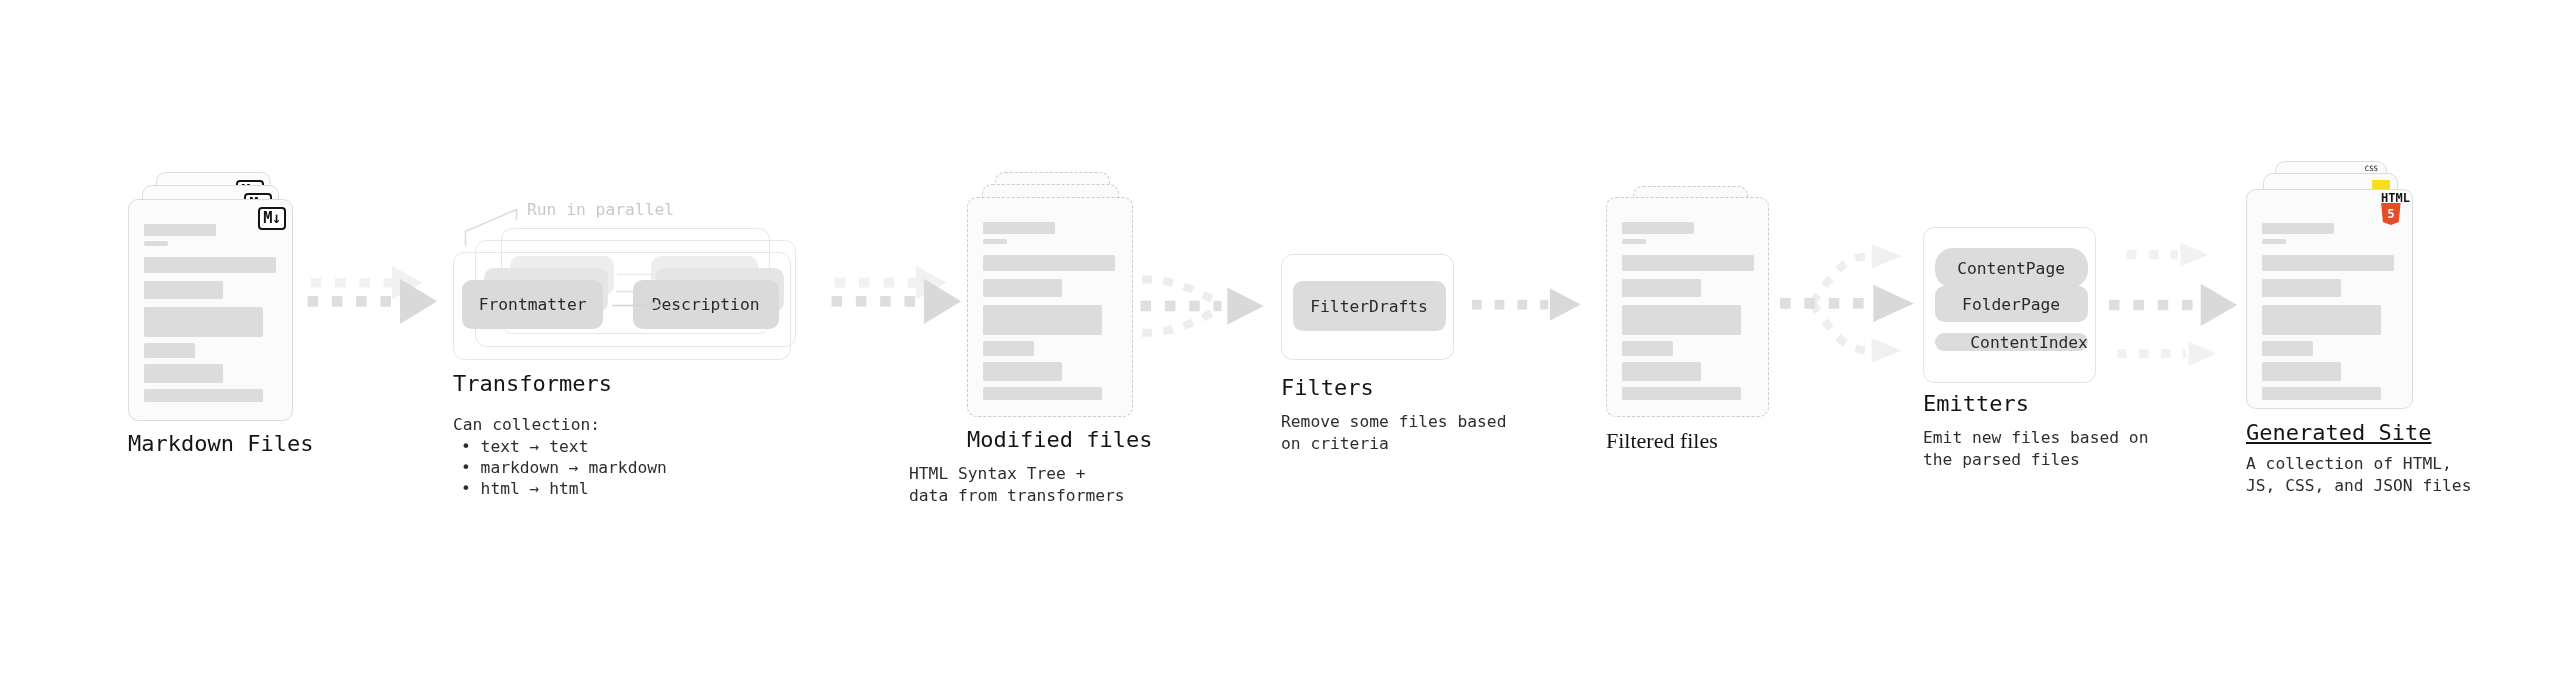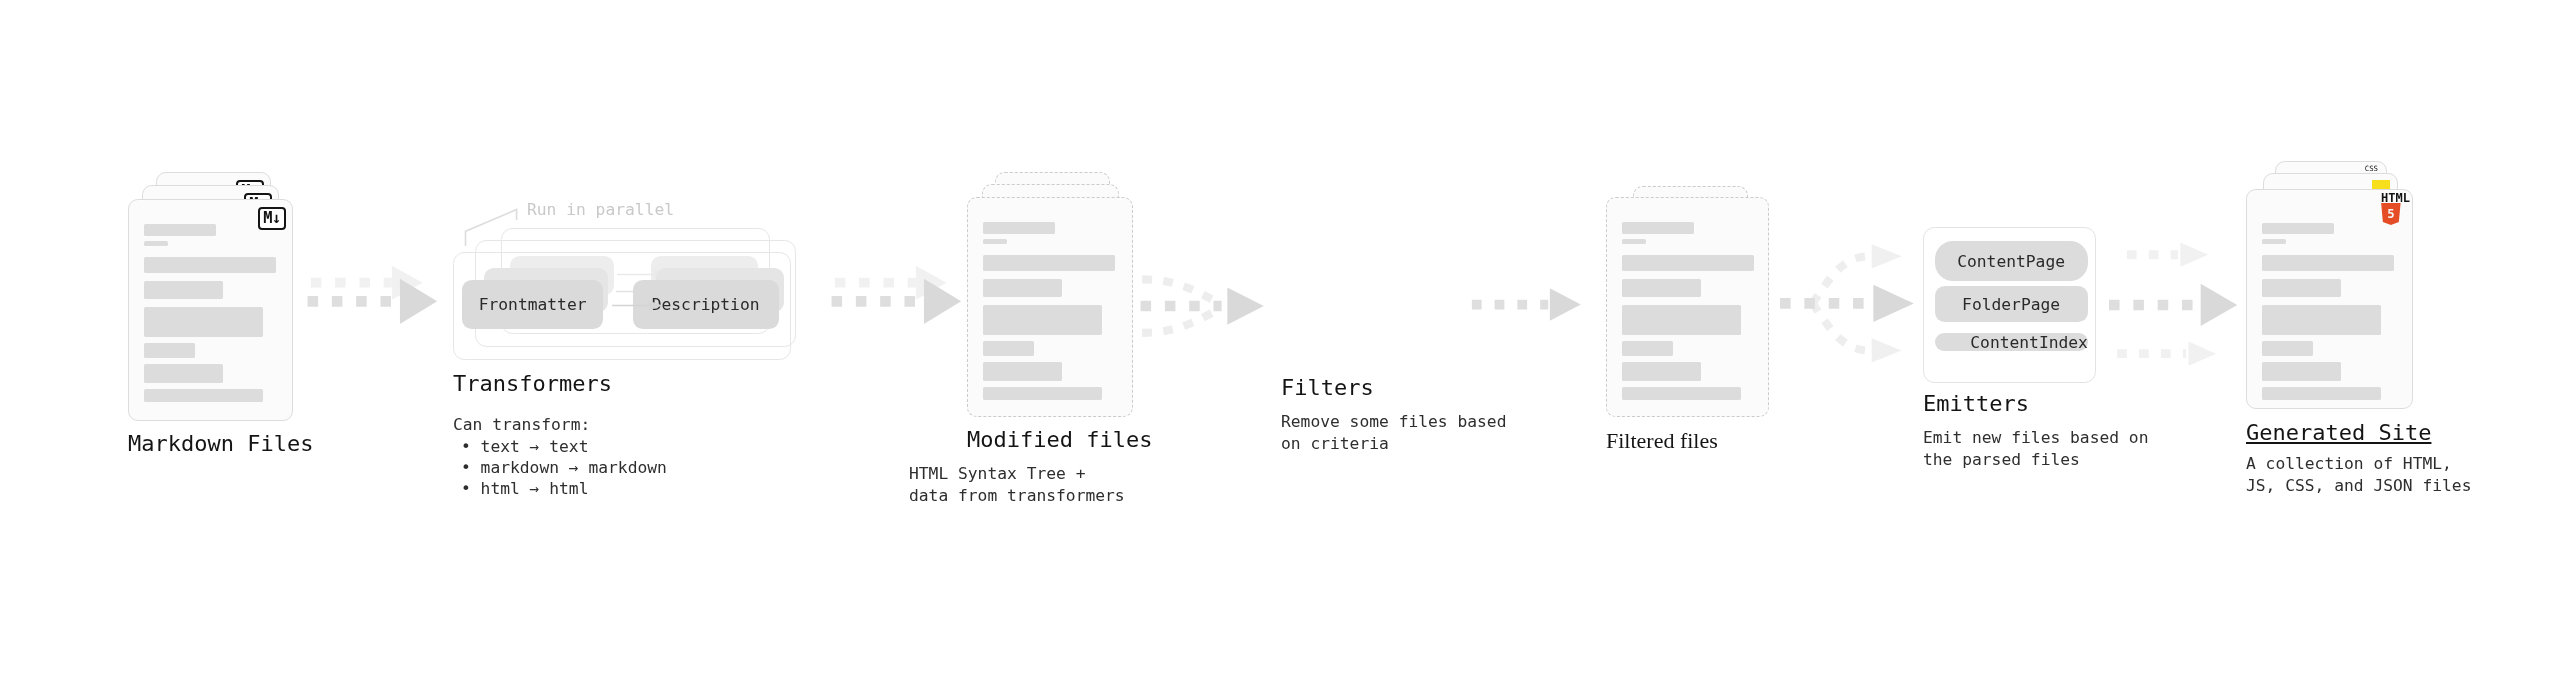--- a/index.html
+++ b/index.html
@@ -167,21 +167,21 @@
     <div class="t-level lvl-front" style="left:453px; top:252px; width:338px; height:108px;">
       <div class="t-pill left" style="width:141px;">Frontmatter</div>
       <div class="t-pill right" style="width:146px;">Description</div>
       <svg class="t-arrow" style="left:158px; top:46px;" width="52" height="13" viewBox="0 0 64 16">
         <line x1="0" y1="8" x2="46" y2="8" stroke="#d4d4d4" stroke-width="2"></line>
         <polygon points="46,2 46,14 62,8" fill="#d4d4d4"></polygon>
       </svg>
     </div>
   </div>
   <div class="label" style="left:453px; top:371px;">Transformers</div>
-  <div class="sub" style="left:453px; top:414px;">Can transform:</div>
+  <div class="sub" style="left:453px; top:414px;">Can collection:</div>
   <div class="sub" style="left:461px; top:436px;">• text → text</div>
   <div class="sub" style="left:461px; top:457px;">• markdown → markdown</div>
   <div class="sub" style="left:461px; top:478px;">• html → html</div>
 
   <svg class="flow-svg" style="left:825px; top:256px;" width="146" height="81" viewBox="0 0 180 100">
     <line x1="12" y1="33" x2="112" y2="33" stroke="#f1f1f1" stroke-width="12" stroke-dasharray="13 17"></line>
     <polygon points="112,12 112,54 150,33" fill="#f1f1f1"></polygon>
     <line x1="8" y1="56" x2="122" y2="56" stroke="#dedede" stroke-width="13" stroke-dasharray="13 17"></line>
     <polygon points="122,28 122,84 168,56" fill="#d9d9d9"></polygon>
   </svg>
@@ -206,20 +206,23 @@
   <div class="sub" style="left:909px; top:463px;">HTML Syntax Tree +
 data from transformers</div>
 
   <svg class="flow-svg" style="left:1134px; top:268px;" width="142" height="77" viewBox="0 0 175 95">
     <path d="M10,14 C55,14 78,30 103,42" stroke="#ededed" stroke-width="10" stroke-dasharray="12 14" fill="none"></path>
     <path d="M10,80 C55,80 78,64 103,52" stroke="#ededed" stroke-width="10" stroke-dasharray="12 14" fill="none"></path>
     <line x1="8" y1="47" x2="108" y2="47" stroke="#dedede" stroke-width="13" stroke-dasharray="13 17"></line>
     <polygon points="115,24 115,70 160,47" fill="#d9d9d9"></polygon>
   </svg>
 
+  <div class="holder-box" style="left:1281px; top:254px; width:173px; height:106px;">
+    <div class="gray-pill" style="top:26px; height:50px;">FilterDrafts</div>
+  </div>
   <div class="label" style="left:1281px; top:375px;">Filters</div>
   <div class="sub" style="left:1281px; top:411px;">Remove some files based
 on criteria</div>
 
   <svg class="flow-svg" style="left:1467px; top:280px;" width="130" height="49" viewBox="0 0 160 60">
     <line x1="6" y1="30" x2="100" y2="30" stroke="#dedede" stroke-width="12" stroke-dasharray="12 16"></line>
     <polygon points="102,10 102,50 140,30" fill="#d9d9d9"></polygon>
   </svg>
 
   <div>
@@ -242,21 +245,21 @@
   <svg class="flow-svg" style="left:1776px; top:236px;" width="146" height="138" viewBox="0 0 180 170">
     <path d="M45,83 C65,55 80,25 115,25" stroke="#eeeeee" stroke-width="10" stroke-dasharray="12 14" fill="none"></path>
     <polygon points="118,10 118,40 155,25" fill="#f0f0f0"></polygon>
     <path d="M45,83 C65,111 80,141 115,141" stroke="#eeeeee" stroke-width="10" stroke-dasharray="12 14" fill="none"></path>
     <polygon points="118,126 118,156 155,141" fill="#f0f0f0"></polygon>
     <line x1="5" y1="83" x2="115" y2="83" stroke="#dedede" stroke-width="13" stroke-dasharray="13 17"></line>
     <polygon points="120,60 120,106 170,83" fill="#d9d9d9"></polygon>
   </svg>
 
   <div class="holder-box" style="left:1923px; top:227px; width:173px; height:156px;">
-    <div class="gray-pill" style="top:13px; height:40px;border-radius:18px;">ContentPage</div>
+    <div class="gray-pill" style="top:20px; height:40px;border-radius:18px;">ContentPage</div>
     <div class="gray-pill" style="top:58px; height:36px;">FolderPage</div>
     <div class="gray-pill" style="top:105px; height:18px;padding-left:36px;">ContentIndex</div>
   </div>
   <div class="label" style="left:1923px; top:391px;">Emitters</div>
   <div class="sub" style="left:1923px; top:427px;">Emit new files based on
 the parsed files</div>
 
   <svg class="flow-svg" style="left:2109px; top:240px;" width="142" height="134" viewBox="0 0 175 165">
     <line x1="22" y1="18" x2="85" y2="18" stroke="#f1f1f1" stroke-width="11" stroke-dasharray="12 15"></line>
     <polygon points="88,3 88,33 122,18" fill="#f1f1f1"></polygon>

